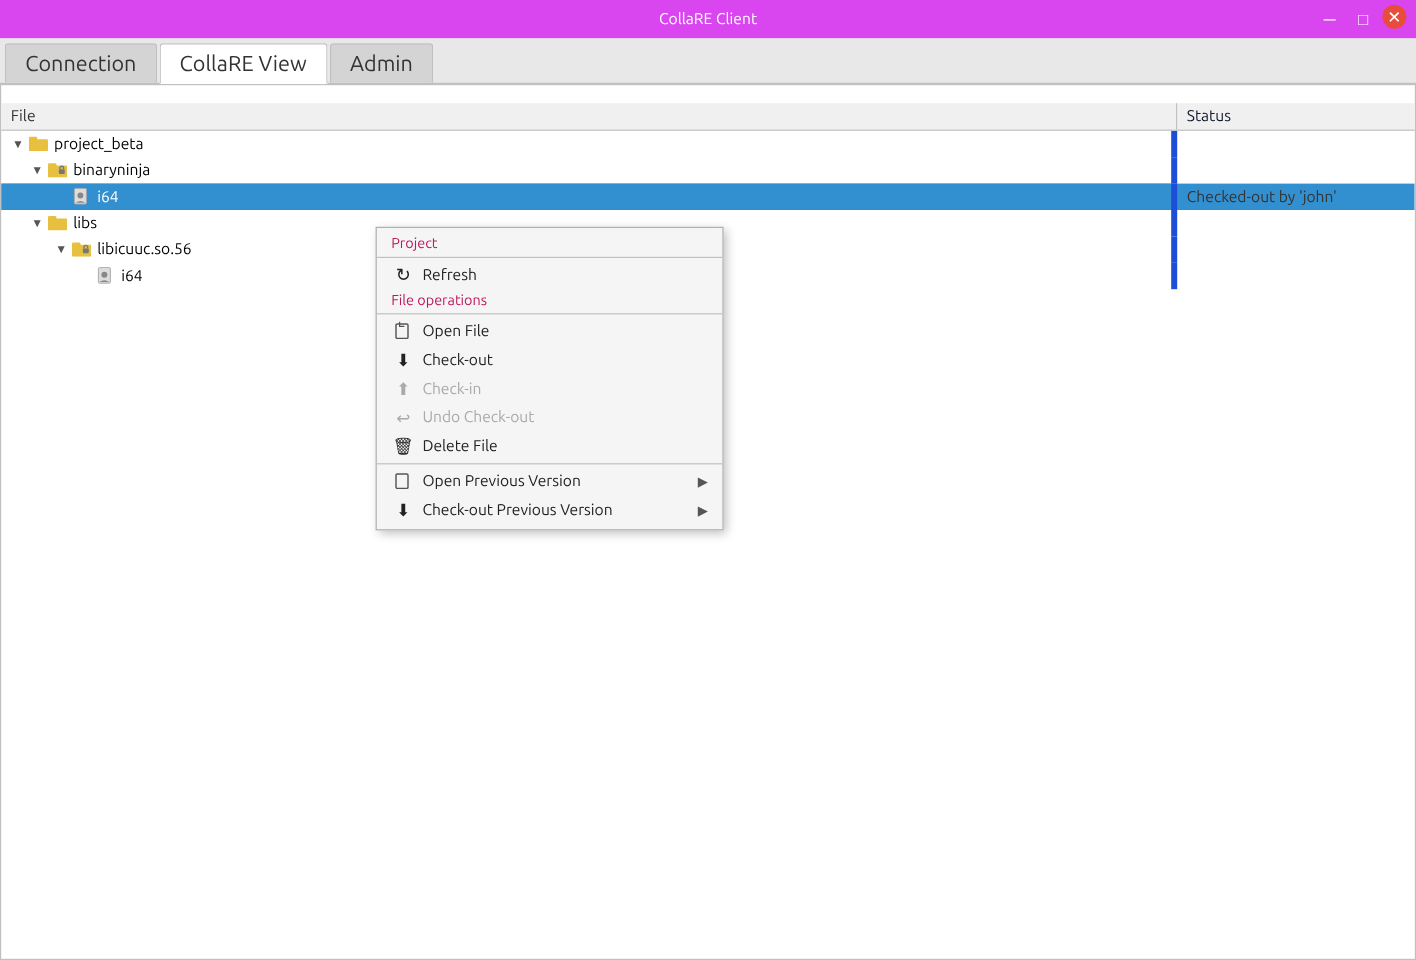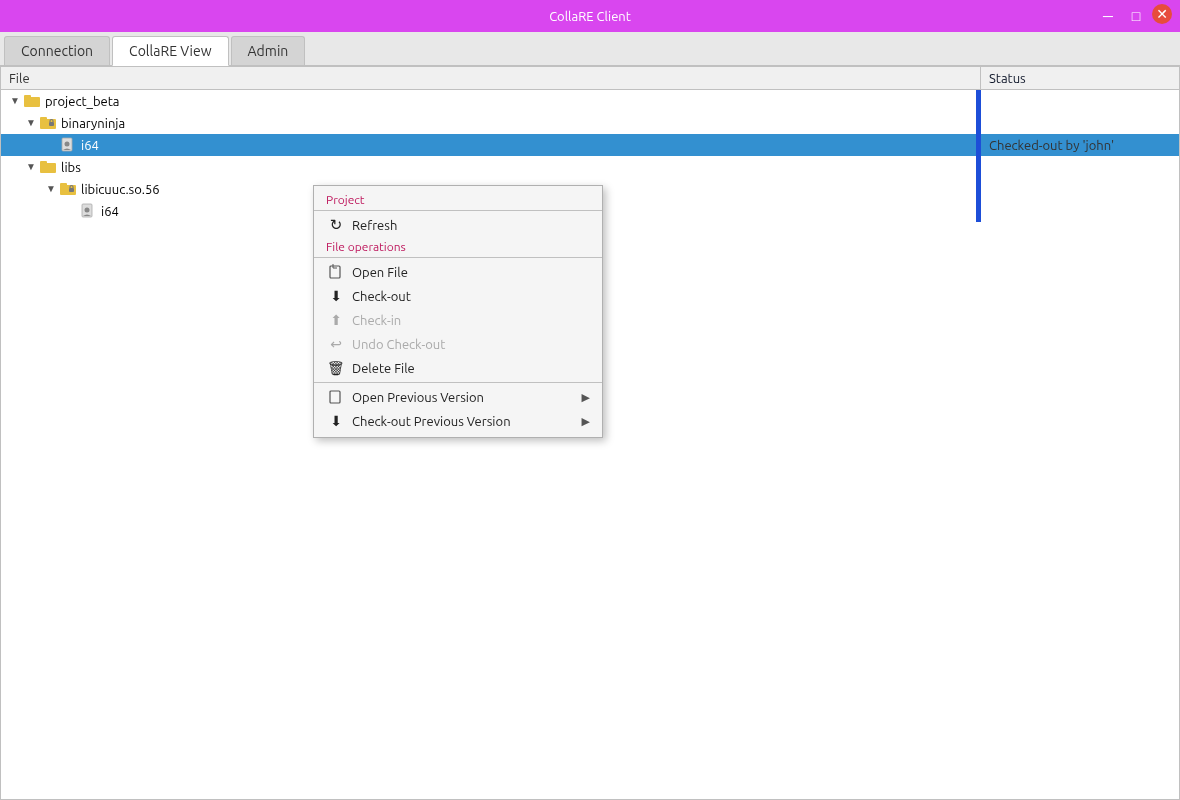--- a/index.html
+++ b/index.html
@@ -61,21 +61,21 @@
       gap: 2px;
       flex-shrink: 0;
     }
     .tab {
       padding: 6px 16px;
       border: 1px solid #c0c0c0;
       border-bottom: none;
       background: #d4d4d4;
       cursor: pointer;
       border-radius: 3px 3px 0 0;
-      font-size: 14px;
+      font-size: 18px;
       color: #333;
     }
     .tab.active {
       background: #ffffff;
       border-bottom: 1px solid #ffffff;
       margin-bottom: -1px;
       font-weight: normal;
     }
 
     
@@ -89,20 +89,21 @@
       overflow: hidden;
       position: relative;
     }
 
     
     .column-header {
       display: flex;
       background: #f0f0f0;
       border-bottom: 1px solid #c0c0c0;
       flex-shrink: 0;
+      margin-top: 15px;
     }
     .col-file {
       flex: 0 0 980px;
       padding: 4px 8px;
       font-size: 13px;
       color: #333;
       border-right: 1px solid #c0c0c0;
       font-weight: normal;
     }
     .col-status {

